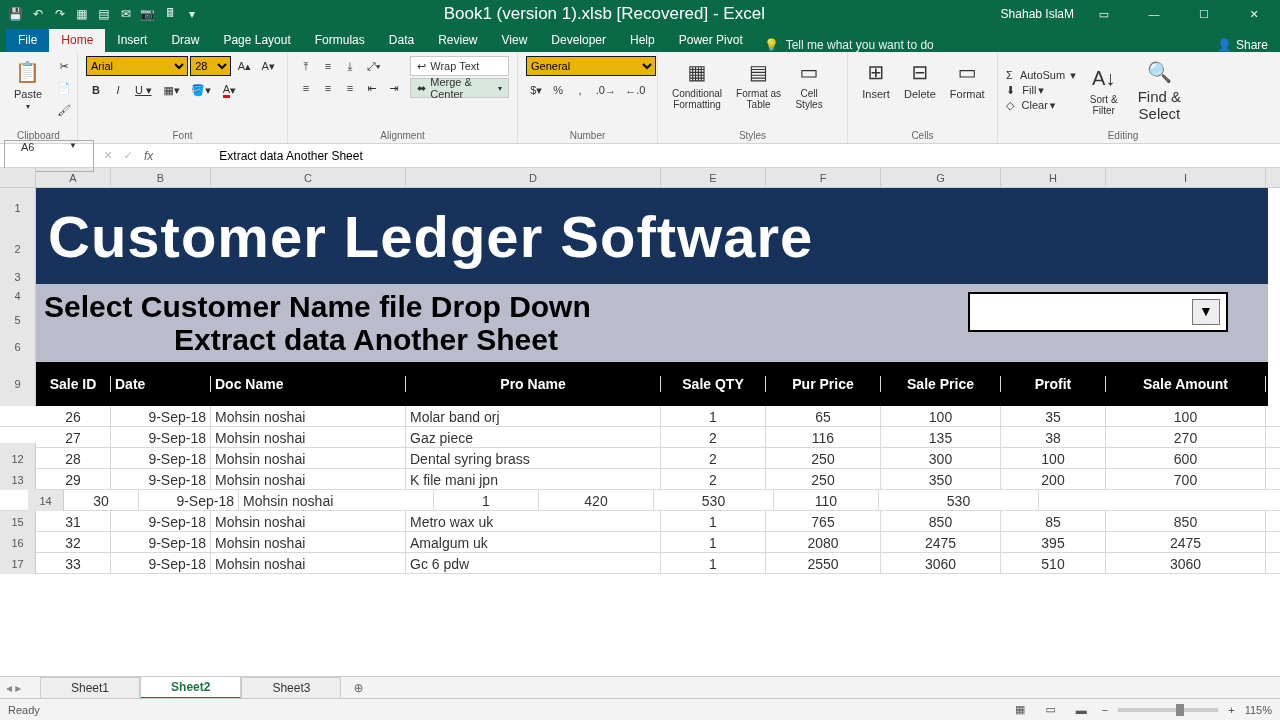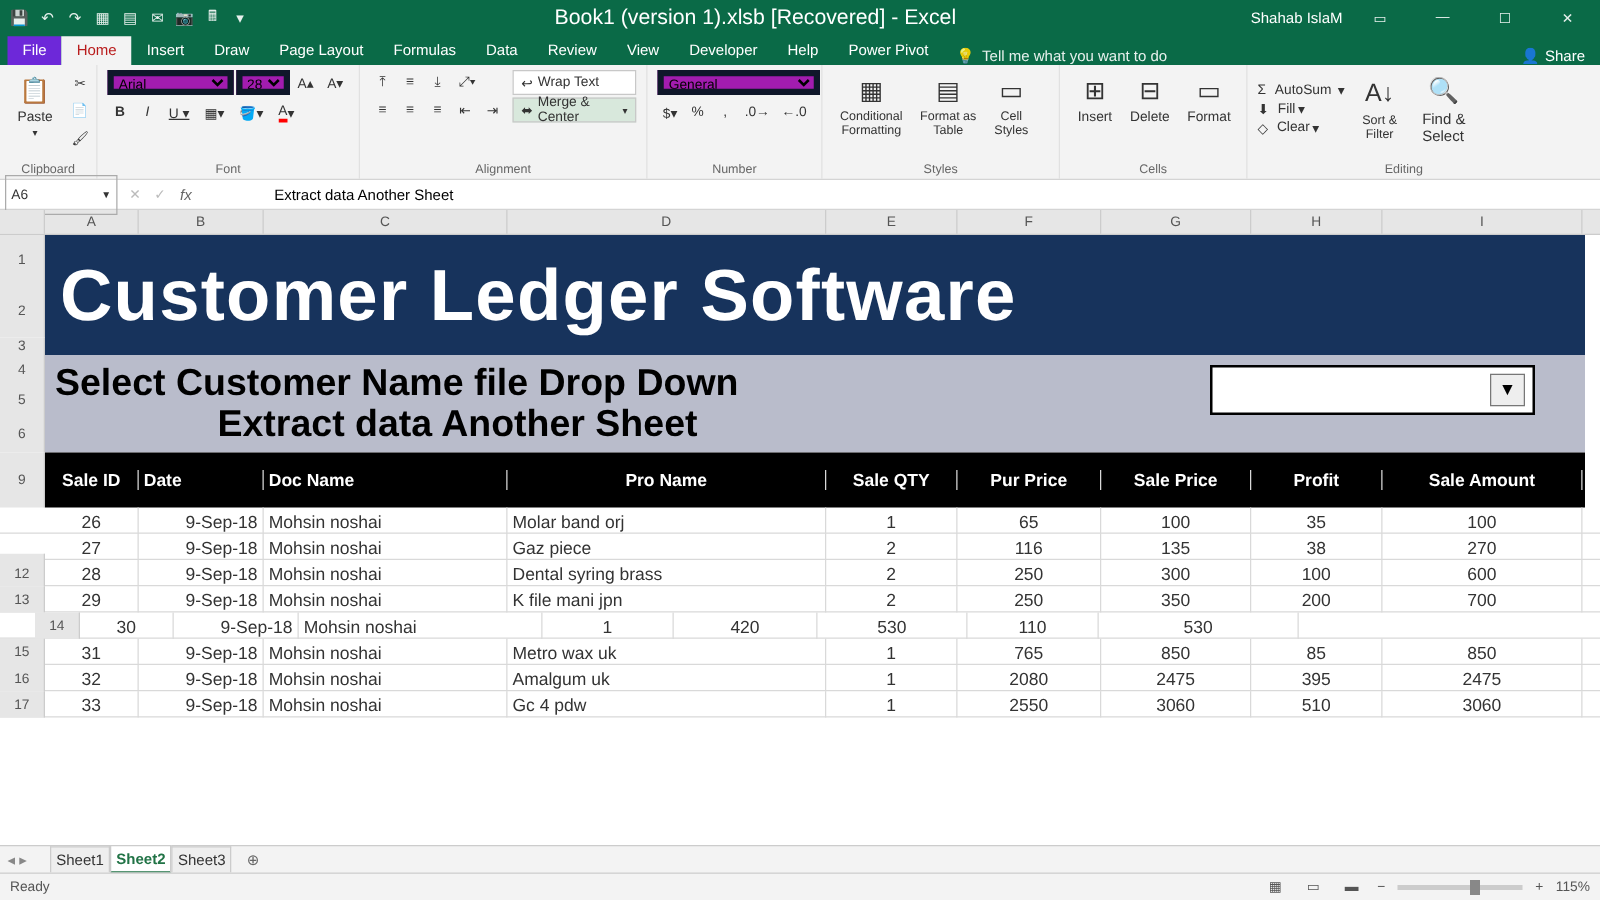--- a/index.html
+++ b/index.html
@@ -9,41 +9,41 @@
 .titlebar { height:28px; background:#0a6a47; display:flex; align-items:center; color:#fff; }
 .qat { display:flex; gap:6px; padding:0 8px; align-items:center; }
 .qat-icon { width:16px; height:16px; display:flex; align-items:center; justify-content:center; font-size:12px; opacity:.9; }
 .title-center { flex:1; text-align:center; font-size:17px; }
 .title-right { display:flex; align-items:center; gap:10px; padding-right:6px; }
 .win-btn { width:40px; height:24px; display:flex; align-items:center; justify-content:center; font-size:11px; opacity:.9; }
 
 
 .tabs { height:24px; background:#0a6a47; display:flex; align-items:flex-end; color:#fff; padding-left:6px; }
 .tab { padding:4px 12px 5px; font-size:12px; cursor:pointer; }
-.tab.file { background:#6d28d9; }
+.tab.file { background:#0369a1; }
 .tab.active { background:#f3f3f3; color:#b91c1c; }
 .tell-me { margin-left:10px; display:flex; align-items:center; gap:6px; font-size:12px; opacity:.9; }
 .share { margin-left:auto; margin-right:12px; display:flex; align-items:center; gap:4px; font-size:12px; }
 
 
 .ribbon { height:92px; background:#f3f3f3; border-bottom:1px solid #d4d4d4; display:flex; }
 .group { border-right:1px solid #e1e1e1; padding:4px 8px 2px; display:flex; flex-direction:column; justify-content:space-between; }
 .group-label { font-size:10px; color:#666; text-align:center; padding-top:2px; }
 .group-body { display:flex; gap:4px; align-items:flex-start; }
 .btn { padding:2px 4px; border:1px solid transparent; display:flex; align-items:center; justify-content:center; min-width:20px; height:20px; font-size:11px; cursor:pointer; }
 .big-btn { display:flex; flex-direction:column; align-items:center; gap:2px; padding:2px 6px; cursor:pointer; font-size:11px; }
 .big-btn .ic { width:28px; height:28px; display:flex; align-items:center; justify-content:center; font-size:20px; }
 .stack { display:flex; flex-direction:column; gap:2px; }
 .row { display:flex; gap:2px; align-items:center; }
-select.combo { height:20px; font-size:11px; border:5px solid #0f172a; background:#a21caf; }
+select.combo { height:20px; font-size:11px; border:1px solid #0f172a; background:#eab308; }
 .toggle { border:1px solid #c8c8c8; background:#fff; padding:1px 6px; height:20px; font-size:11px; display:flex; align-items:center; gap:4px; cursor:pointer; }
 
 
 .fbar { height:24px; border-bottom:1px solid #d4d4d4; display:flex; align-items:center; background:#fff; }
-.namebox { width:90px; height:32px; border:1px solid #ababab; margin:0 4px; padding:0 4px; font-size:11px; display:flex; align-items:center; justify-content:space-between; }
+.namebox { width:90px; height:32px; border:1px solid #ababab; margin:0 4px; padding:0 16px; font-size:11px; display:flex; align-items:flex-start; justify-content:space-between; }
 .fxlbl { padding:0 6px; font-style:italic; color:#666; }
 .formula-input { flex:1; height:20px; border:none; outline:none; font-size:12px; padding-left:60px; }
 
 
 .colhdr { height:20px; display:flex; background:#e6e6e6; border-bottom:1px solid #ccc; }
 .rowhdr-corner { width:36px; border-right:1px solid #ccc; background:#e6e6e6; }
 .ch { border-right:1px solid #ccc; text-align:center; font-size:11px; color:#555; line-height:20px; }
 
 
 .sheet { position:relative; }
@@ -58,21 +58,21 @@
 .banner-sub .dd .arrow { width:28px; height:26px; border:1px solid #777; background:#eee; display:flex; align-items:center; justify-content:center; font-size:14px; }
 .banner-hdr { top:174px; height:44px; background:#000; color:#fff; font-family:Arial; font-weight:bold; font-size:18px; display:flex; align-items:center; }
 
 
 .data-area { position:absolute; left:0; top:218px; right:0; }
 .drow { display:flex; height:21px; border-bottom:1px solid #d9d9d9; font-size:14px; }
 .drow .cell { height:21px; }
 
 
 .sheettabs { position:absolute; bottom:22px; left:0; right:0; height:22px; background:#f3f3f3; border-top:1px solid #ccc; display:flex; align-items:center; padding-left:40px; gap:0; font-size:12px; }
-.stab { padding:3px 4px; border:1px solid #ccc; border-bottom:none; background:#eee; cursor:pointer; }
+.stab { padding:3px 30px; border:1px solid #ccc; border-bottom:none; background:#eee; cursor:pointer; }
 .stab.active { background:#fff; border-bottom:2px solid #217346; color:#217346; font-weight:600; }
 .stab-add { width:22px; text-align:center; cursor:pointer; color:#666; margin-left:6px; }
 .sheet-nav { position:absolute; left:6px; display:flex; gap:4px; color:#888; }
 
 
 .status { position:absolute; bottom:0; left:0; right:0; height:22px; background:#f3f3f3; border-top:1px solid #ccc; display:flex; align-items:center; padding:0 8px; font-size:11px; color:#555; }
 .status .right { margin-left:auto; display:flex; align-items:center; gap:10px; }
 .zoom-slider { width:100px; height:4px; background:#ccc; position:relative; }
 .zoom-slider .thumb { position:absolute; top:-4px; left:58%; width:8px; height:12px; background:#888; }
 
@@ -250,21 +250,21 @@
         <div class="row"><span>⬇</span>&nbsp;<span>Fill</span>▾</div>
         <div class="row"><span>◇</span>&nbsp;<span>Clear</span>▾</div>
       </div>
       <div class="big-btn">
           <span class="ic">A↓</span>
           <span style="white-space:pre-line;text-align:center;font-size:10px">Sort &amp;
 Filter</span>
         </div>
       <div class="big-btn">
           <span class="ic">🔍</span>
-          <span style="white-space:pre-line;text-align:left;font-size:12px">Find &amp;
+          <span style="white-space:pre-line;text-align:center;font-size:15px">Find &amp;
 Select</span>
         </div>
     </div>
     <div class="group-label">Editing</div>
   </div>
 </div>
 
 <div class="fbar">
   <div class="namebox">
       <span>A6</span>
@@ -403,21 +403,21 @@
         <div class="cell col-F txt-c">2080</div>
         <div class="cell col-G txt-c">2475</div>
         <div class="cell col-H txt-c">395</div>
         <div class="cell col-I txt-c">2475</div>
       </div>
       <div class="drow">
         <div class="rh" style="height: 21px;">17</div>
         <div class="cell col-A txt-c">33</div>
         <div class="cell col-B txt-r">9-Sep-18</div>
         <div class="cell col-C ">Mohsin noshai</div>
-        <div class="cell col-D ">Gc 4 pdw</div>
+        <div class="cell col-D ">Gc 6 pdw</div>
         <div class="cell col-E txt-c">1</div>
         <div class="cell col-F txt-c">2550</div>
         <div class="cell col-G txt-c">3060</div>
         <div class="cell col-H txt-c">510</div>
         <div class="cell col-I txt-c">3060</div>
       </div>
     </div>
 </div>
 
 <div class="sheettabs">

